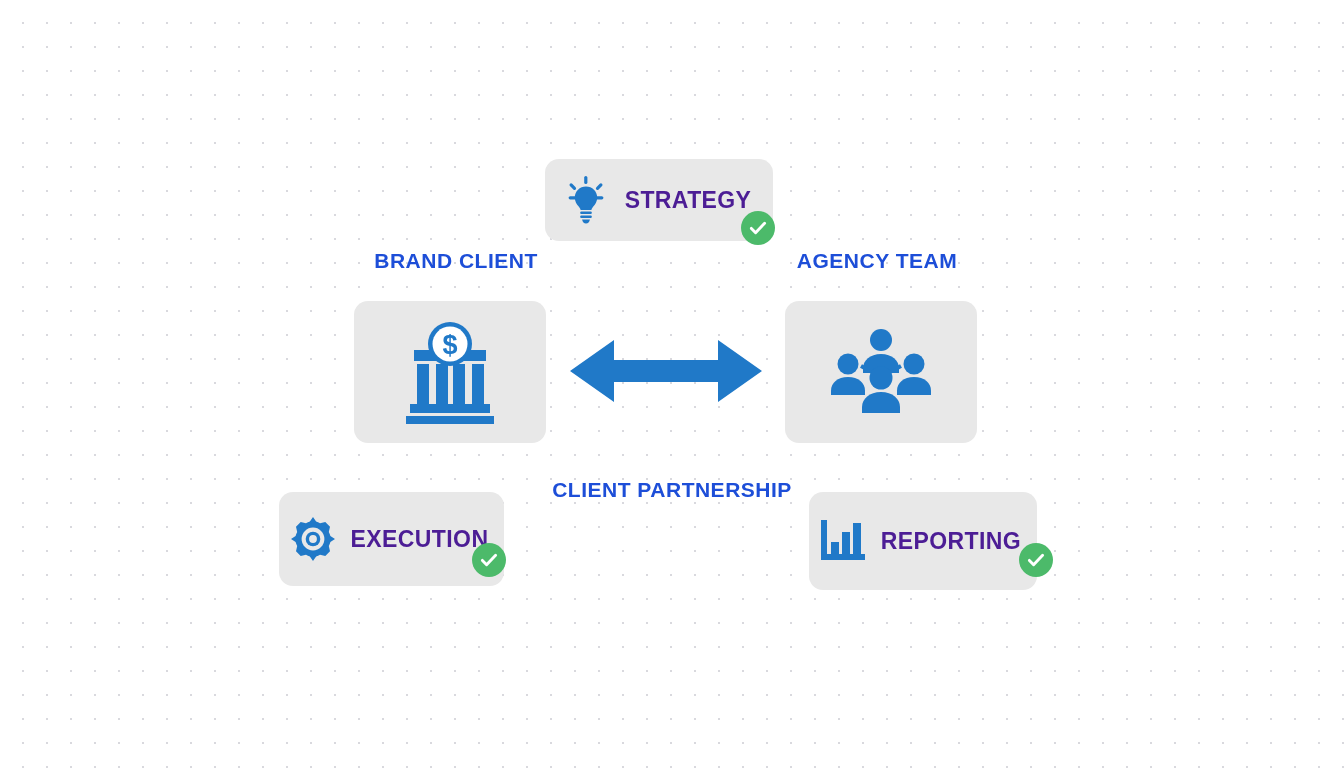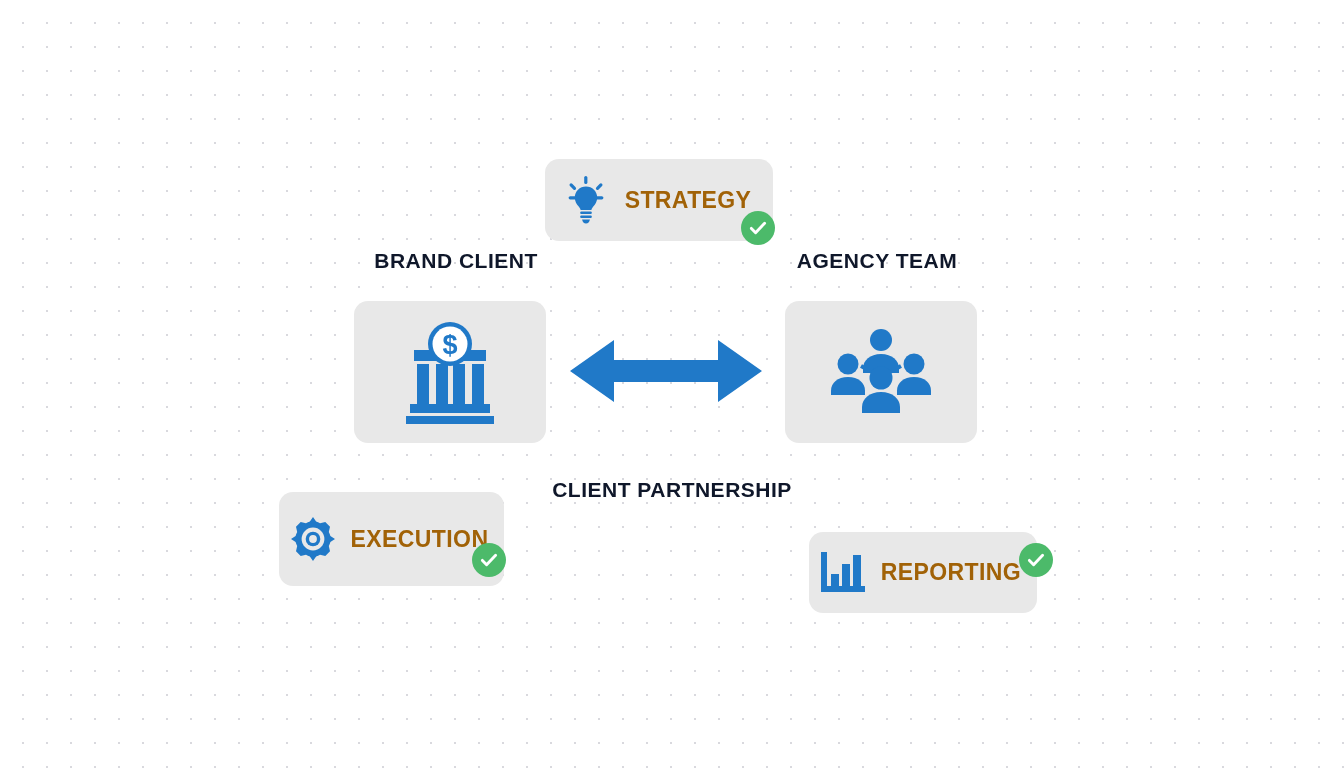--- a/index.html
+++ b/index.html
@@ -39,29 +39,29 @@
   }
   .pill {
     border-radius: 14px;
     gap: 16px;
     padding: 0 22px 0 18px;
   }
   .pill-label {
     font-size: 23px;
     font-weight: bold;
     letter-spacing: 0.4px;
-    color: #a16207;
+    color: #4c1d95;
     white-space: nowrap;
   }
   .group-label {
     position: absolute;
     font-size: 21px;
     font-weight: bold;
     letter-spacing: 0.5px;
-    color: #0f172a;
+    color: #1d4ed8;
     white-space: nowrap;
     text-align: center;
   }
   .badge {
     position: absolute;
     width: 34px;
     height: 34px;
     border-radius: 50%;
     background-color: #4cba6a;
     display: flex;
@@ -80,21 +80,21 @@
 
   #label-brand    { left: 354px; top: 249px; width: 204px; }
   #label-agency   { left: 775px; top: 249px; width: 204px; }
 
   #arrow-partnership { left: 570px; top: 336px; width: 192px; height: 70px; }
   #label-partnership { left: 552px; top: 478px; width: 240px; }
 
   #card-execution  { left: 279px; top: 492px; width: 225px; height: 94px; }
   #badge-execution { left: 472px; top: 543px; }
 
-  #card-reporting  { left: 809px; top: 492px; width: 228px; height: 81px; margin-top: 40px; }
+  #card-reporting  { left: 809px; top: 492px; width: 228px; height: 98px; }
   #badge-reporting { left: 1019px; top: 543px; }
 </style>
 </head>
 <body>
 
 <div id="dot-grid"></div>
 
 <div id="stage">
 
   <div class="node card pill" id="card-strategy">

